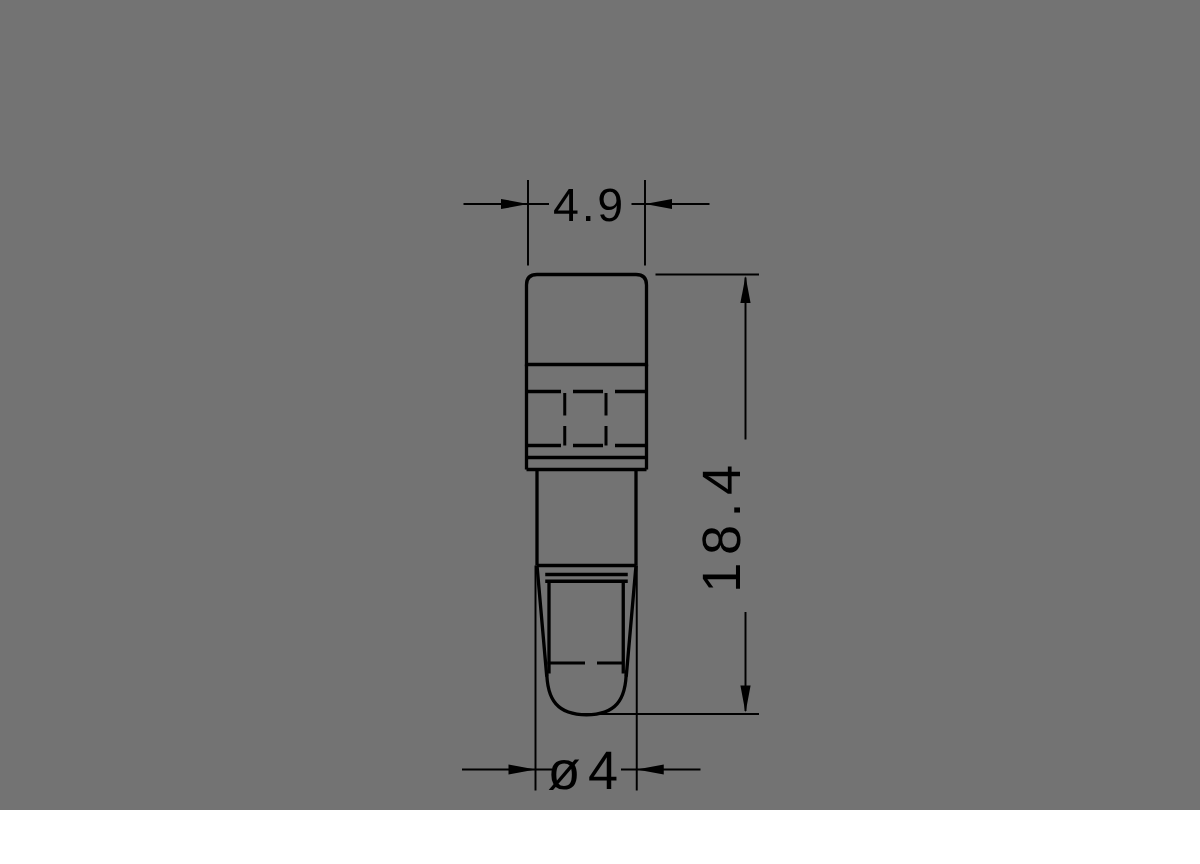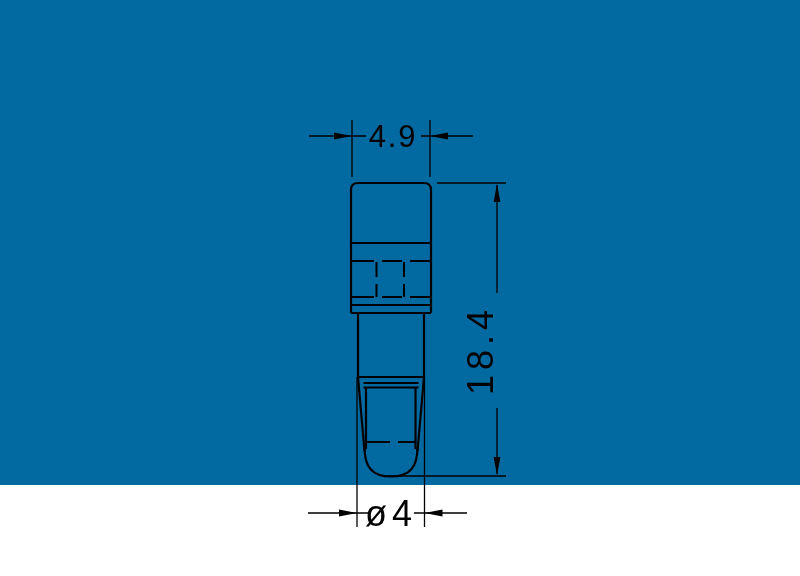--- a/index.html
+++ b/index.html
@@ -7,22 +7,22 @@
     padding: 0;
     background: #ffffff;
     width: 800px;
     height: 576px;
     overflow: hidden;
     font-family: "Liberation Sans", sans-serif;
   }
   .canvas-wrap {
     position: relative;
     width: 800px;
-    height: 485px;
-    background: #0369a1;
+    height: 540px;
+    background: #737373;
   }
   svg { display: block; }
   .outline {
     fill: none;
     stroke: #000000;
     stroke-width: 2.2;
     stroke-linecap: butt;
     stroke-linejoin: miter;
   }
   .hidden-line {

